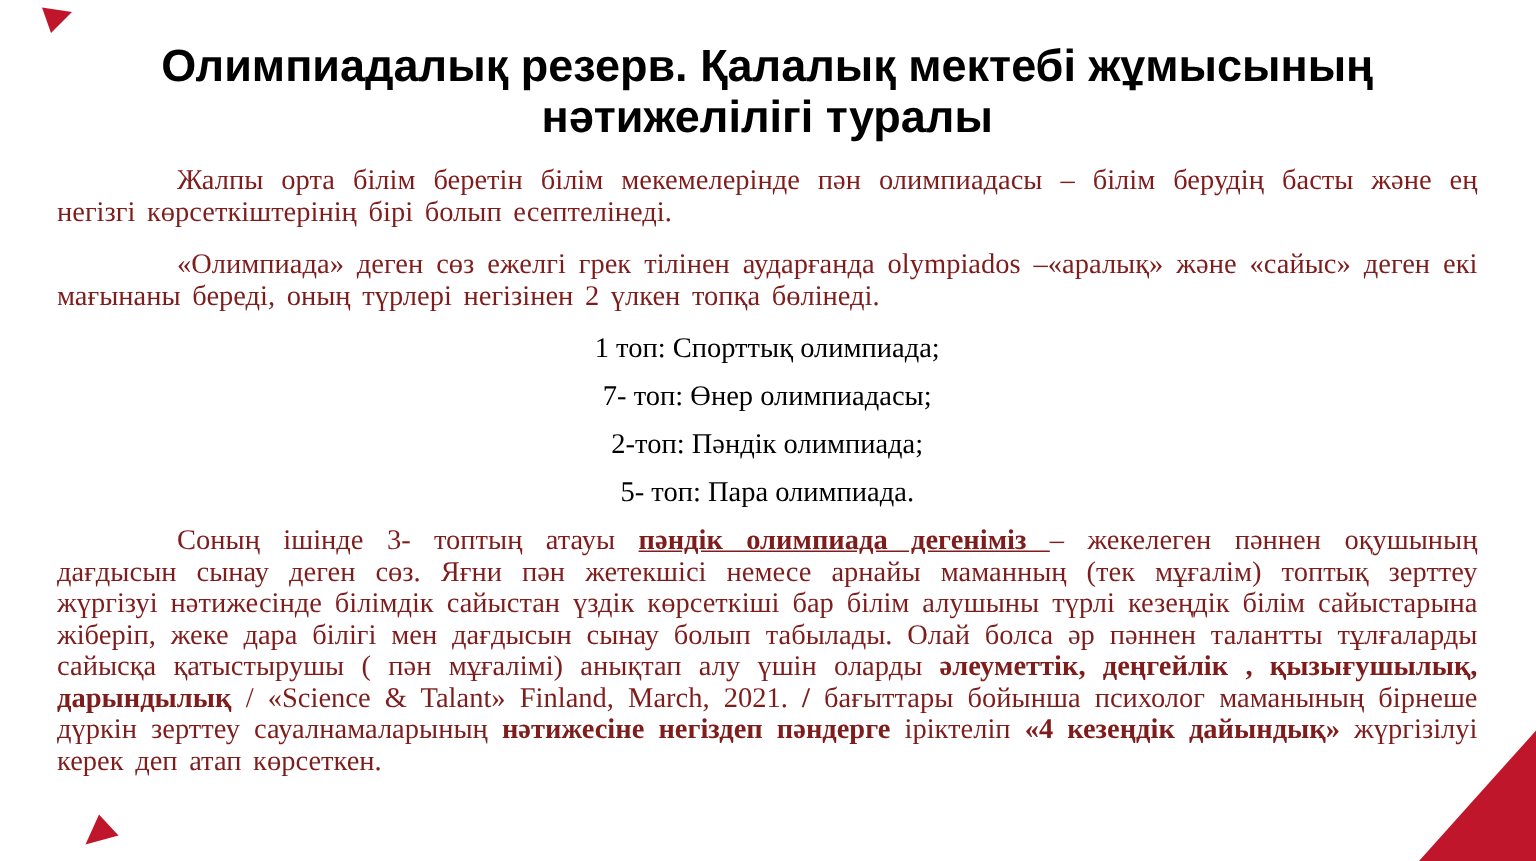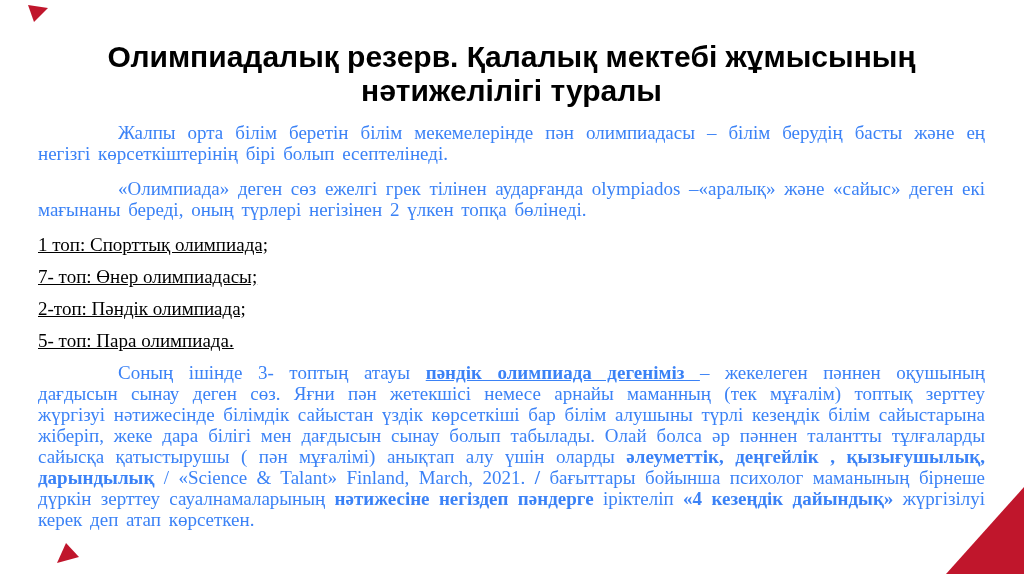--- a/index.html
+++ b/index.html
@@ -18,52 +18,51 @@
     left: 0;
     top: 0;
     width: 1024px;
     height: 574px;
     pointer-events: none;
     z-index: 0;
   }
   .slide {
     position: relative;
     z-index: 1;
-    padding: 40px 39px 0 38px;
+    padding: 28px 39px 0 38px;
     box-sizing: border-box;
     width: 1024px;
   }
   .slide-title {
     font-family: "Liberation Sans", "DejaVu Sans", sans-serif;
     font-weight: bold;
     font-size: 30px;
     line-height: 34px;
     color: #000000;
     text-align: center;
     margin: 0 auto 14px auto;
     max-width: 880px;
   }
   .para {
     font-family: "Liberation Serif", "DejaVu Serif", serif;
     font-size: 19px;
     line-height: 21px;
-    color: #3b82f6;
+    color: #7f1d1d;
     text-align: justify;
     text-indent: 80px;
     word-spacing: 3px;
     margin: 0 0 14px 0;
   }
   .list-line {
     font-family: "Liberation Serif", "DejaVu Serif", serif;
     font-size: 19px;
     line-height: 21px;
     color: #000000;
-    text-align: left;
+    text-align: center;
     margin: 0 0 11px 0;
-    text-decoration: underline;
   }
   .para b, .para .b {
     font-weight: bold;
   }
   .para .u {
     text-decoration: underline;
     margin-top: 30px;
   }
 </style>
 </head>

